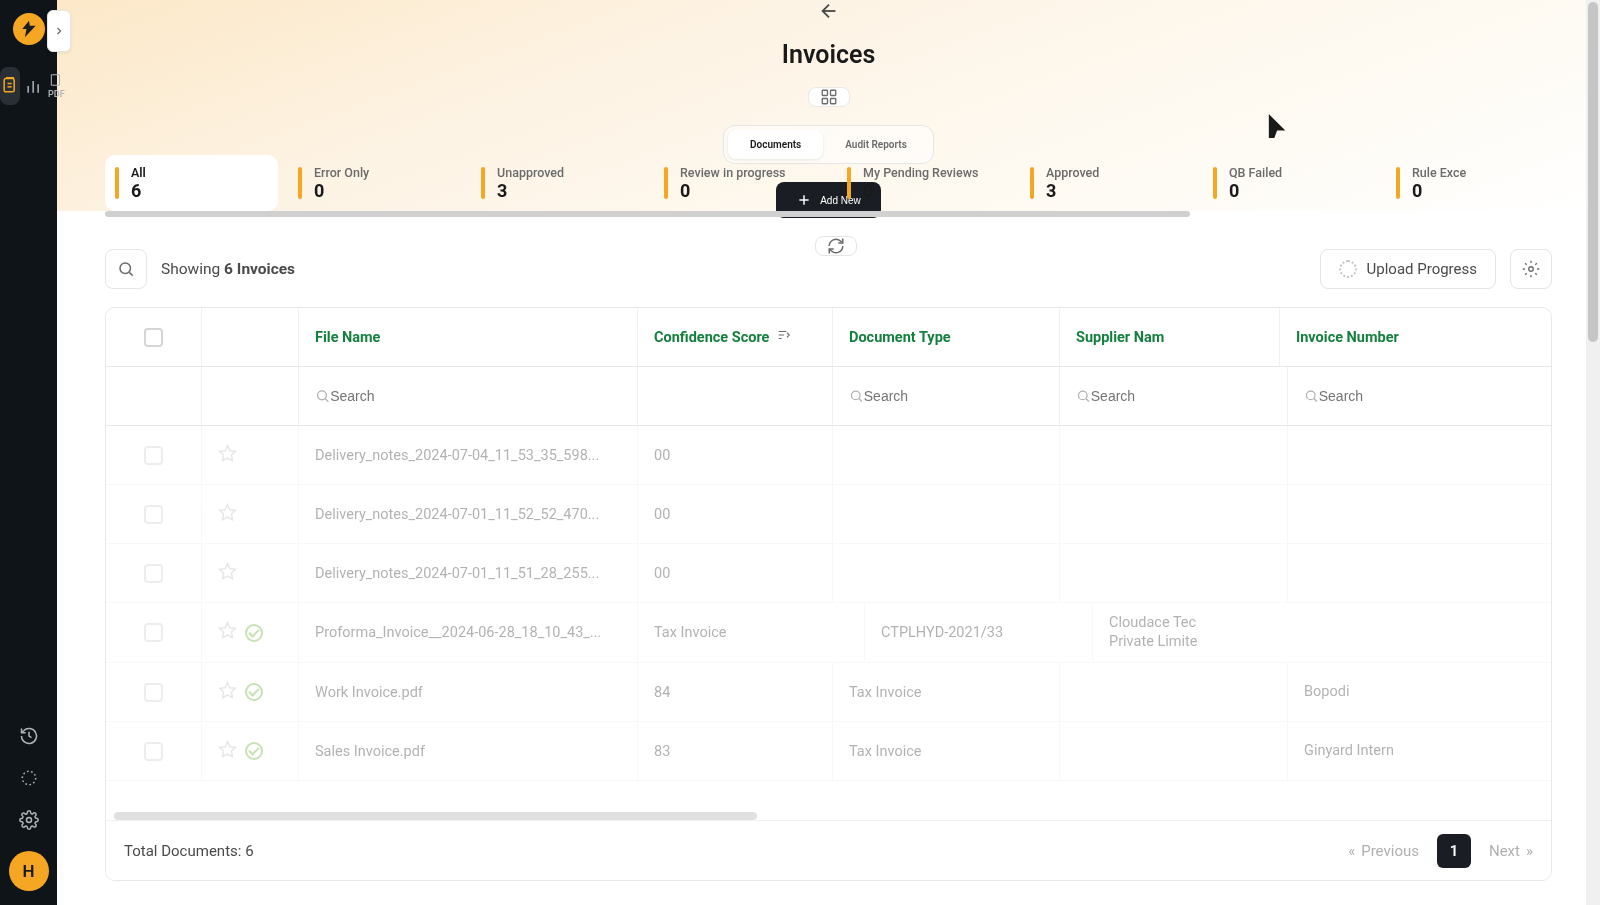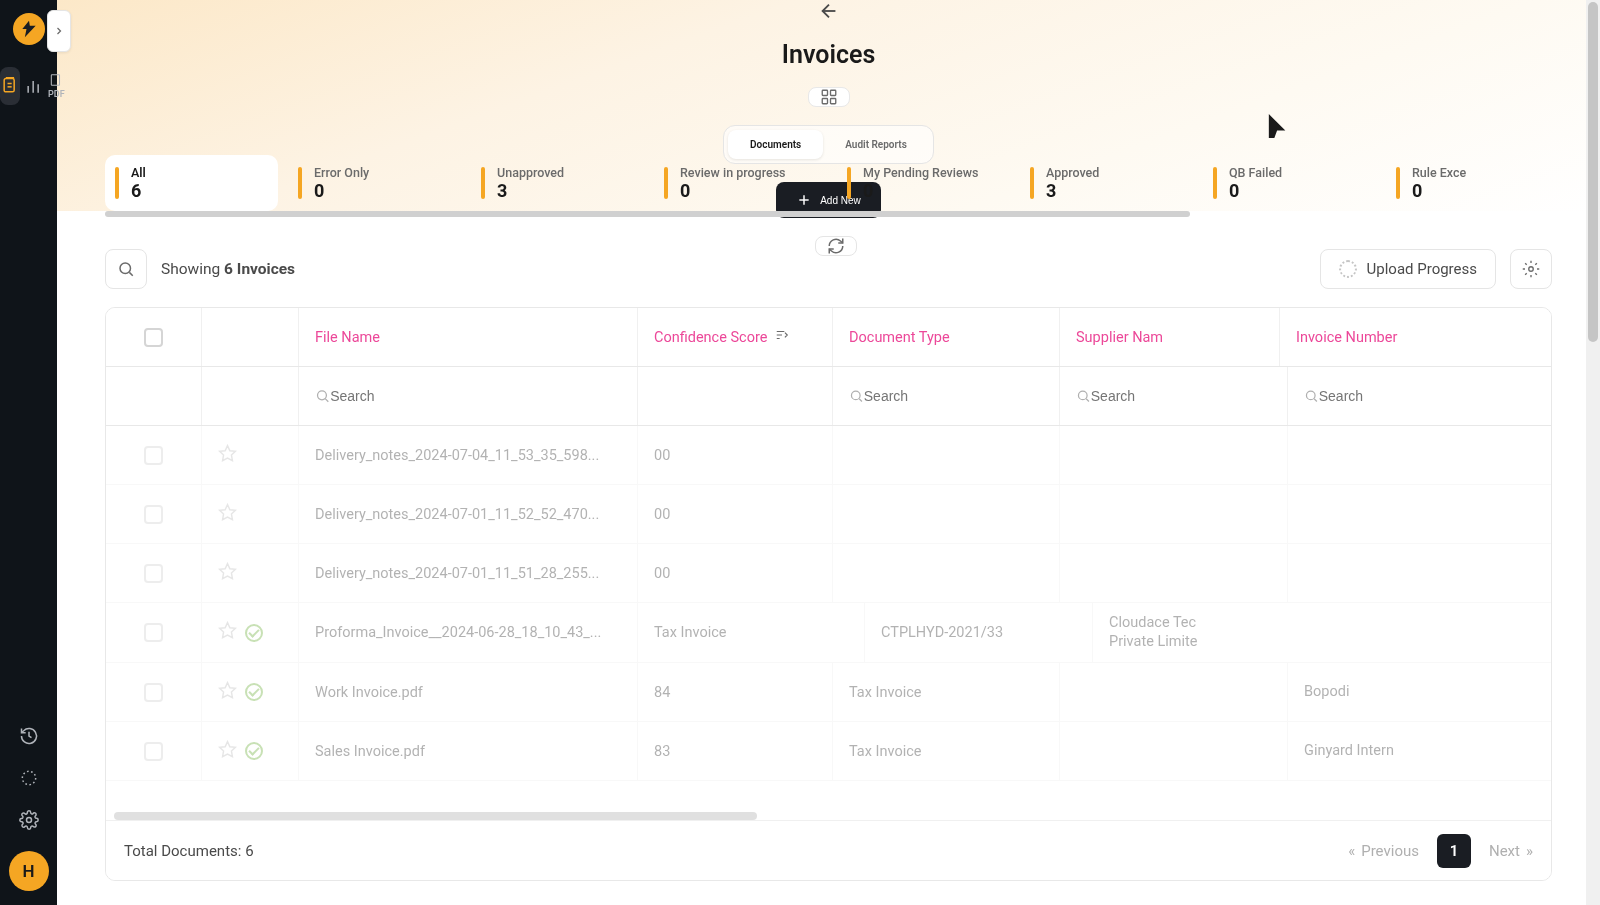--- a/index.html
+++ b/index.html
@@ -56,21 +56,21 @@
 .tr4{height:60px;}
 .cell{border-right:1px solid #f0f0f0;display:flex;align-items:center;padding:0 16px;font-size:14.5px;color:#4a4a4a;}
 .cell:last-child{border-right:none;}
 .c-sel{flex:0 0 96px;justify-content:center;}
 .c-star{flex:0 0 97px;justify-content:flex-start;gap:8px;}
 .c-fn{flex:0 0 339px;}
 .c-cf{flex:0 0 195px;}
 .c-dt{flex:0 0 227px;}
 .c-in{flex:0 0 228px;}
 .c-sn{flex:0 0 220px;}
-.th-row .cell{font-weight:400;color:#ec4899;}
+.th-row .cell{font-weight:700;color:#15803d;}
 .srch-inner{display:flex;align-items:center;width:100%;}
 .srch-inner input{border:none;outline:none;font-size:14px;color:#999;width:100%;background:transparent;}
 .cbx{width:19px;height:19px;border:2px solid #d5d5d5;border-radius:4px;cursor:pointer;}
 .star-ic svg{width:19px;height:19px;}
 .check-ic{width:18px;height:18px;border:2px solid #7db850;border-radius:50%;display:flex;align-items:center;justify-content:center;}
 .check-ic::after{content:"";width:8px;height:4px;border-left:2px solid #7db850;border-bottom:2px solid #7db850;transform:rotate(-45deg);margin-top:-2px;}
 .sort-ic{margin-left:8px;}
 .footer{height:60px;display:flex;align-items:center;padding:0 18px;background:#fff;border-top:1px solid #f0f0f0;margin-top:auto;}
 .total{font-size:15px;color:#4a4a4a;}
 .pager{margin-left:auto;display:flex;align-items:center;gap:18px;}

